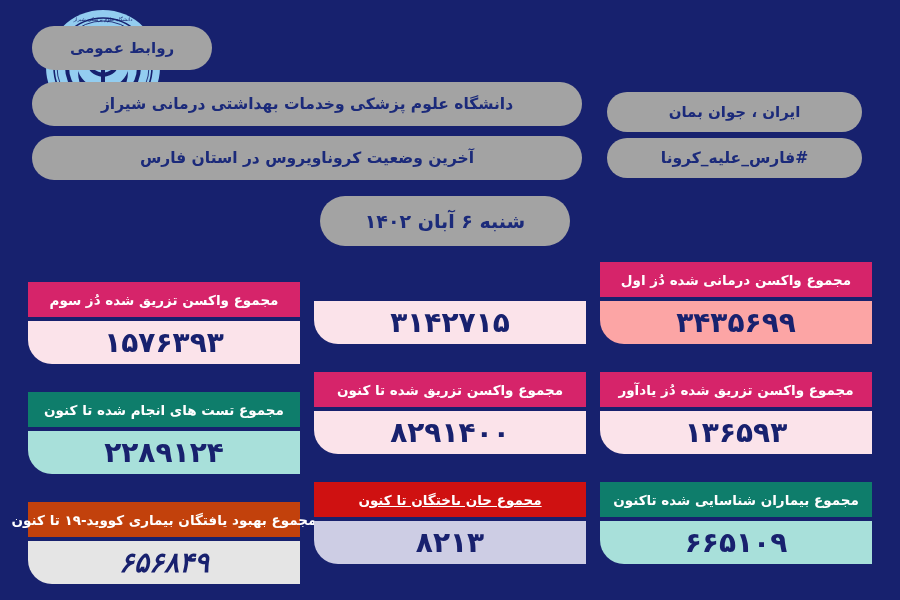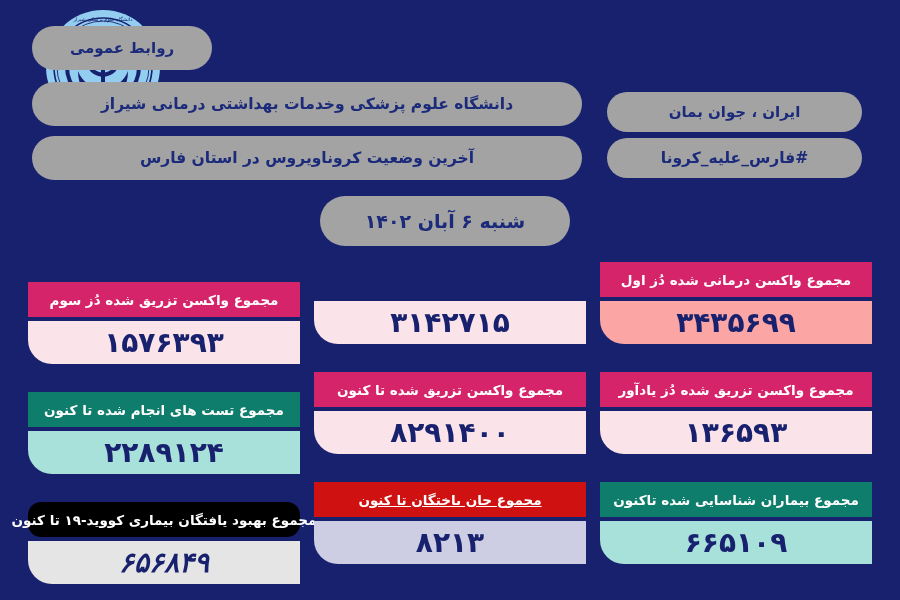--- a/index.html
+++ b/index.html
@@ -188,21 +188,21 @@
       </div>
       <div class="card col-m row-2">
         <div class="card-head" style="background: rgb(214, 36, 106);">مجموع واکسن تزریق شده تا کنون</div>
         <div class="card-value" style="background: rgb(251, 227, 234);">۸۲۹۱۴۰۰</div>
       </div>
       <div class="card col-r row-2">
         <div class="card-head" style="background: rgb(214, 36, 106);">مجموع واکسن تزریق شده دُز یادآور</div>
         <div class="card-value" style="background: rgb(251, 227, 234);">۱۳۶۵۹۳</div>
       </div>
       <div class="card col-l row-3">
-        <div class="card-head" style="background: #000000; border-radius: 13px;">مجموع بهبود یافتگان بیماری کووید-۱۹ تا کنون</div>
+        <div class="card-head" style="background: #c2410c;">مجموع بهبود یافتگان بیماری کووید-۱۹ تا کنون</div>
         <div class="card-value" style="background: #e5e5e5; font-style: italic;">۶۵۶۸۴۹</div>
       </div>
       <div class="card col-m row-3">
         <div class="card-head" style="background: rgb(207, 17, 17); text-decoration: underline;">مجموع جان باختگان تا کنون</div>
         <div class="card-value" style="background: rgb(205, 205, 228);">۸۲۱۳</div>
       </div>
       <div class="card col-r row-3">
         <div class="card-head" style="background: rgb(14, 125, 107);">مجموع بیماران شناسایی شده تاکنون</div>
         <div class="card-value" style="background: rgb(168, 224, 218);">۶۶۵۱۰۹</div>
       </div>

